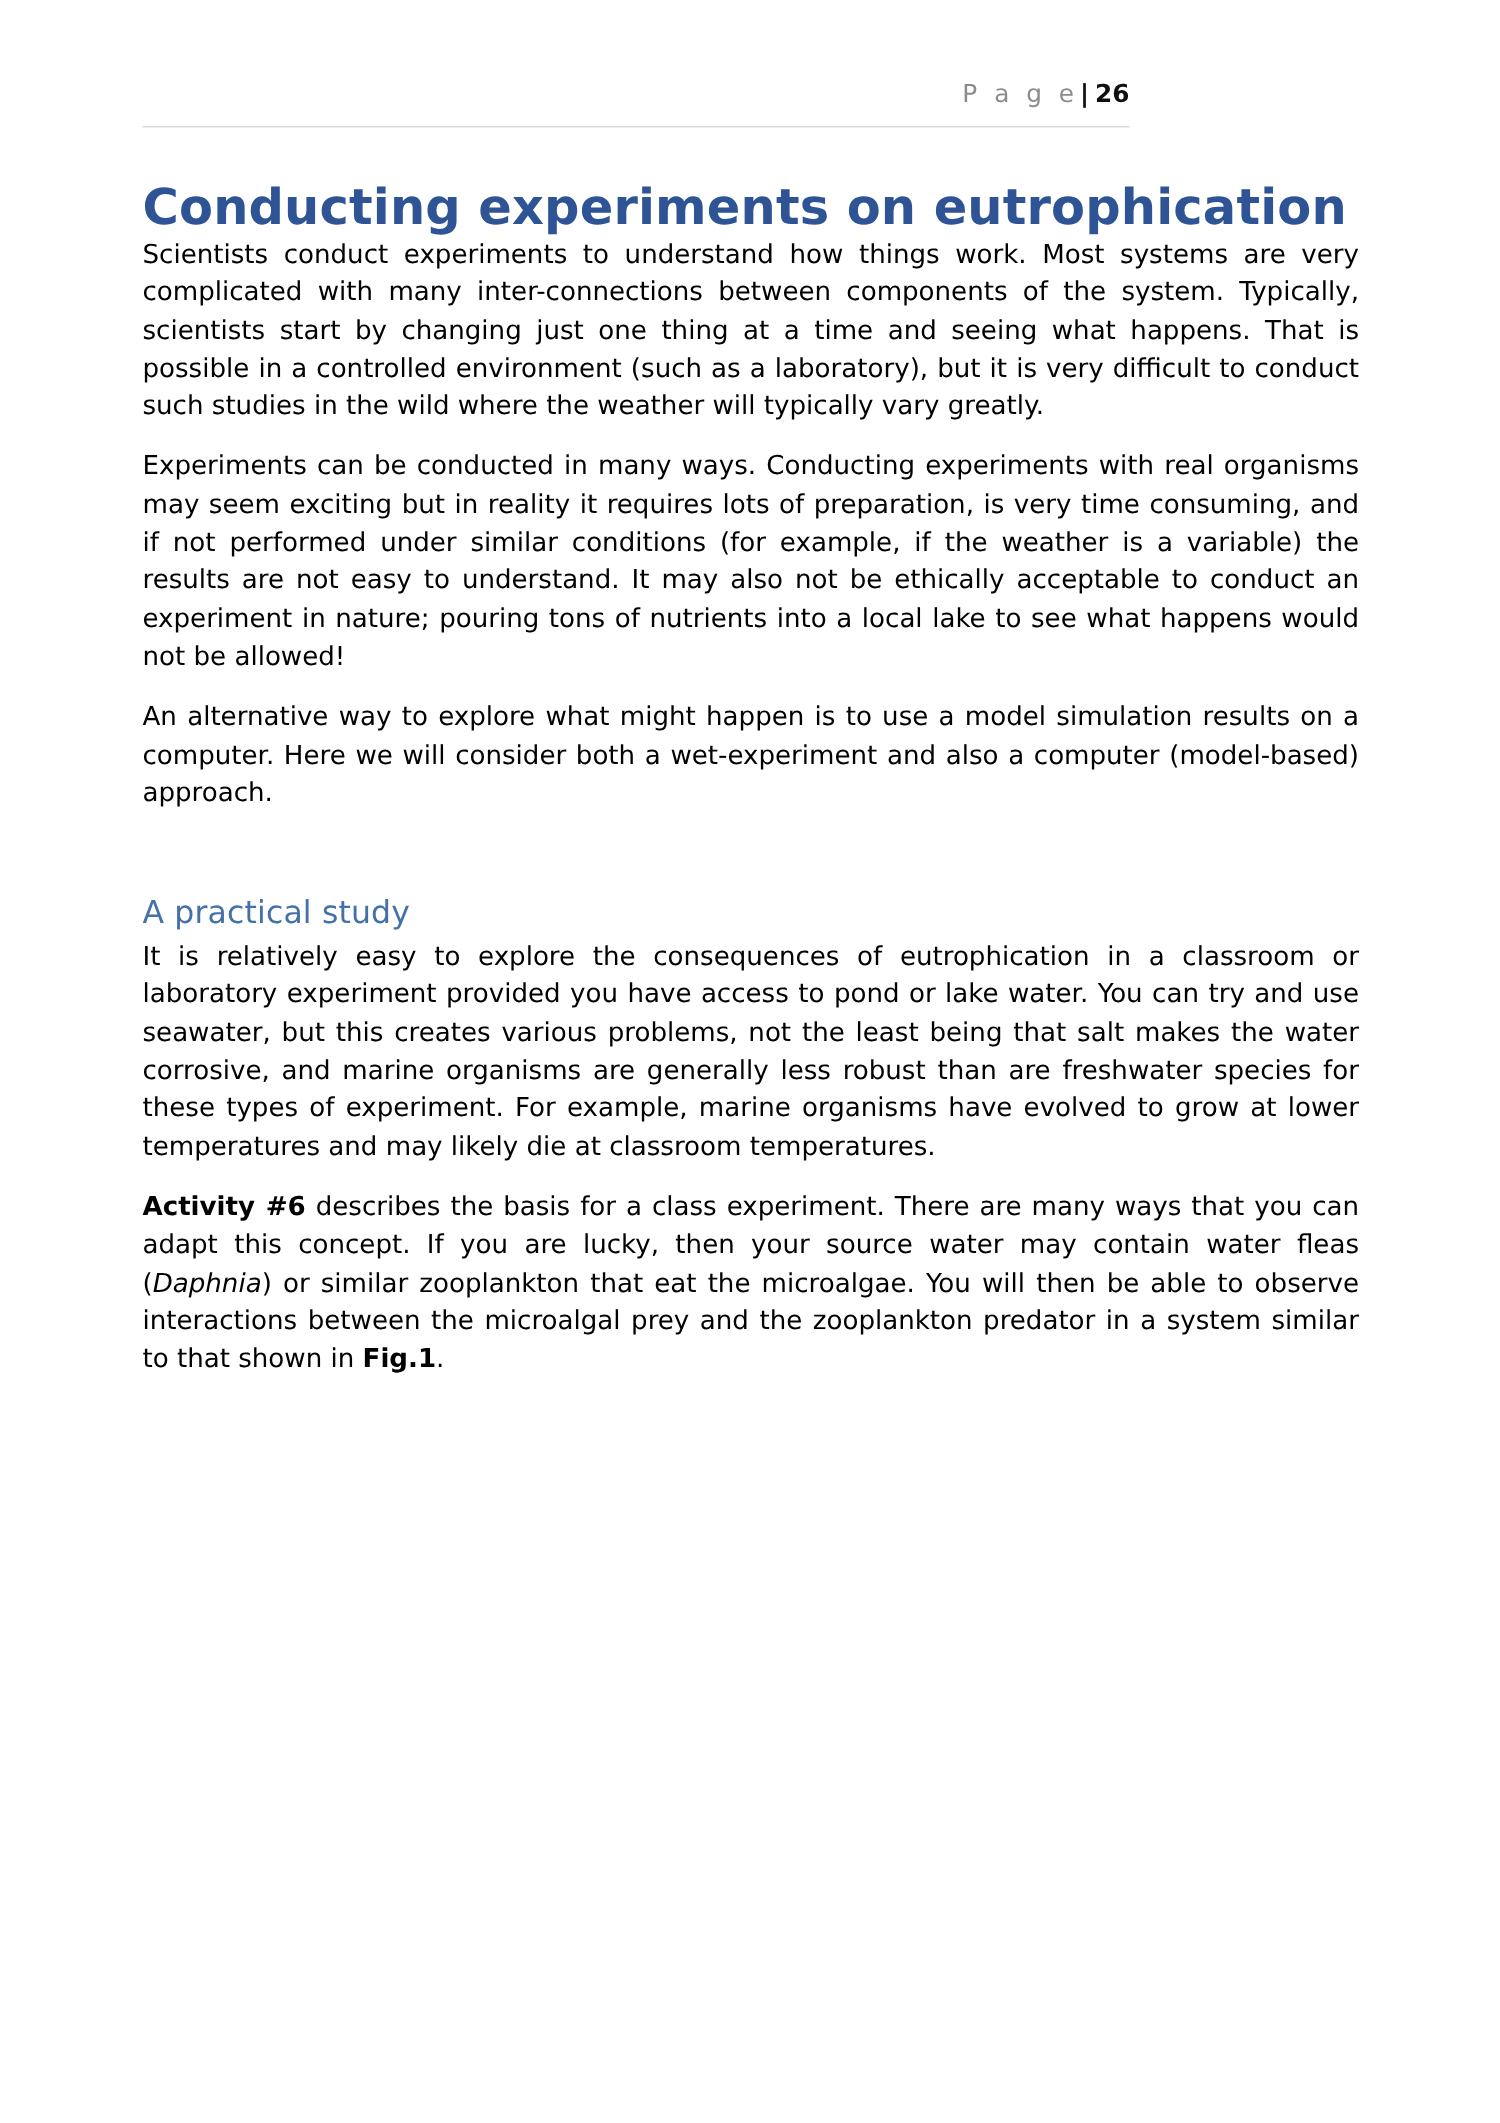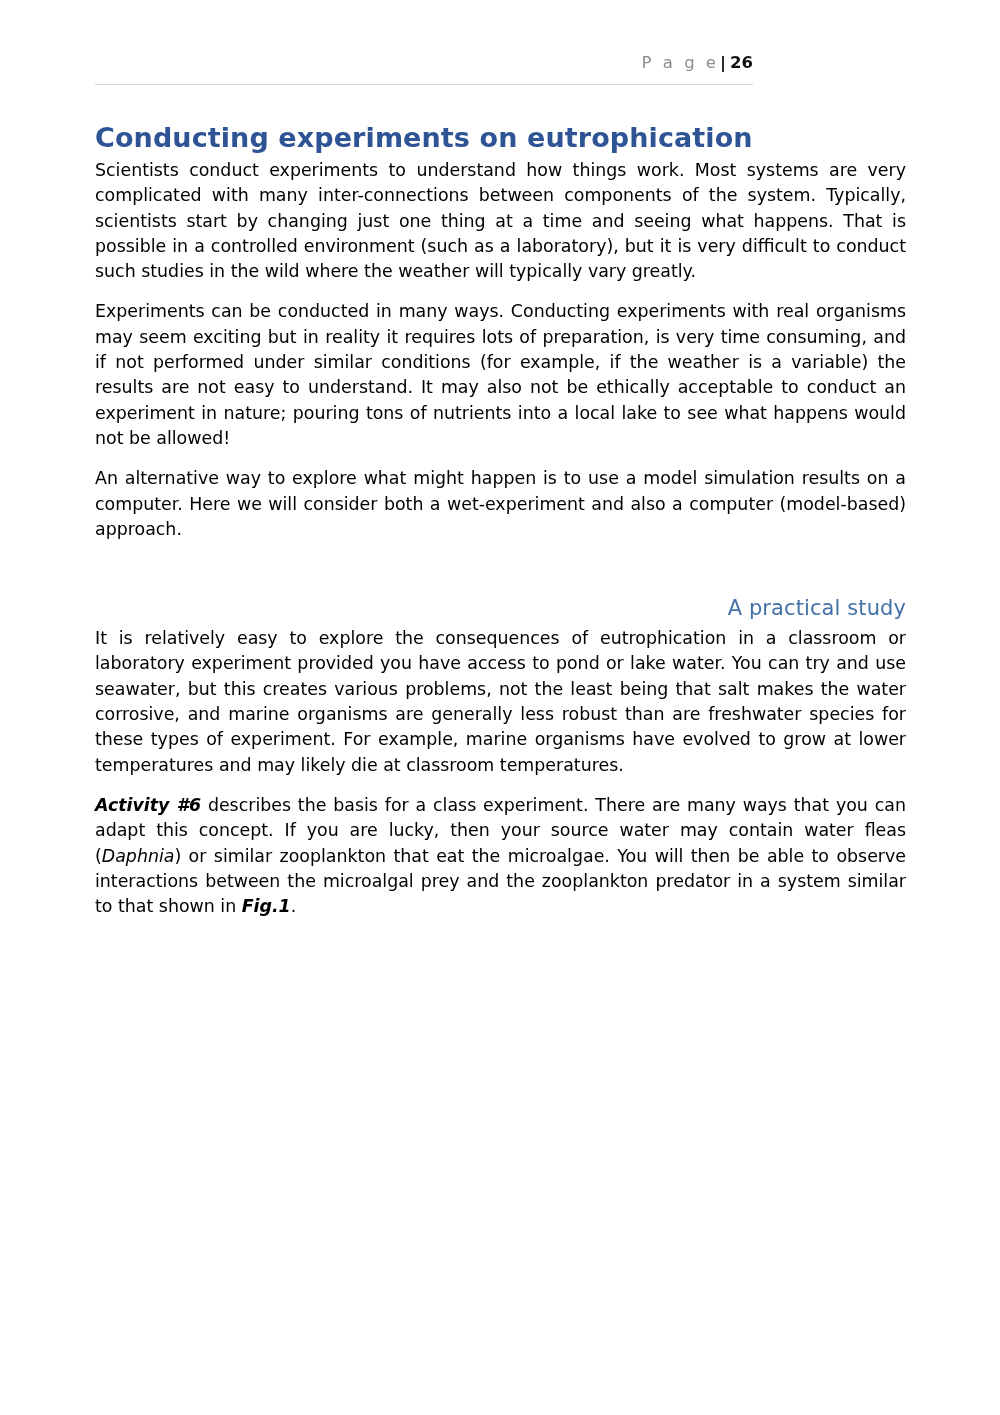--- a/index.html
+++ b/index.html
@@ -68,57 +68,56 @@
   .content {
     position: absolute;
     left: 95px;
     top: 122px;
     width: 811px;
   }
 
   h1.doc-h1 {
     margin: 0 0 4px 0;
     padding: 0;
-    font-size: 27px;
+    font-size: 33px;
     line-height: 32px;
     font-weight: bold;
     color: #2f5496;
     letter-spacing: 0.1px;
   }
 
   h2.doc-h2 {
     margin: 0 0 3px 0;
     padding: 0;
     font-size: 21px;
     line-height: 30px;
     font-weight: normal;
     color: #4472a8;
     letter-spacing: 0.1px;
-    text-align: right;
   }
 
   p.doc-p {
     margin: 0 0 15px 0;
     padding: 0;
     font-size: 17.4px;
     line-height: 25.3px;
     text-align: justify;
     text-justify: inter-word;
     color: #000000;
     hyphens: none;
   }
   p.doc-p:last-child {
     margin-bottom: 0;
   }
 
   .spacer-block {
     height: 36px;
   }
 
-  b, strong { font-weight: bold; font-style: italic; }
+  b, strong { font-weight: bold; }
   i, em { }
 </style>
 </head>
 <body>
 
 <div class="page">
 
   <div class="page-header">
     <div class="page-header-text"><span class="hdr-word">P a g e</span><span class="hdr-bar">|</span><span class="hdr-num">26</span></div>
   </div>

